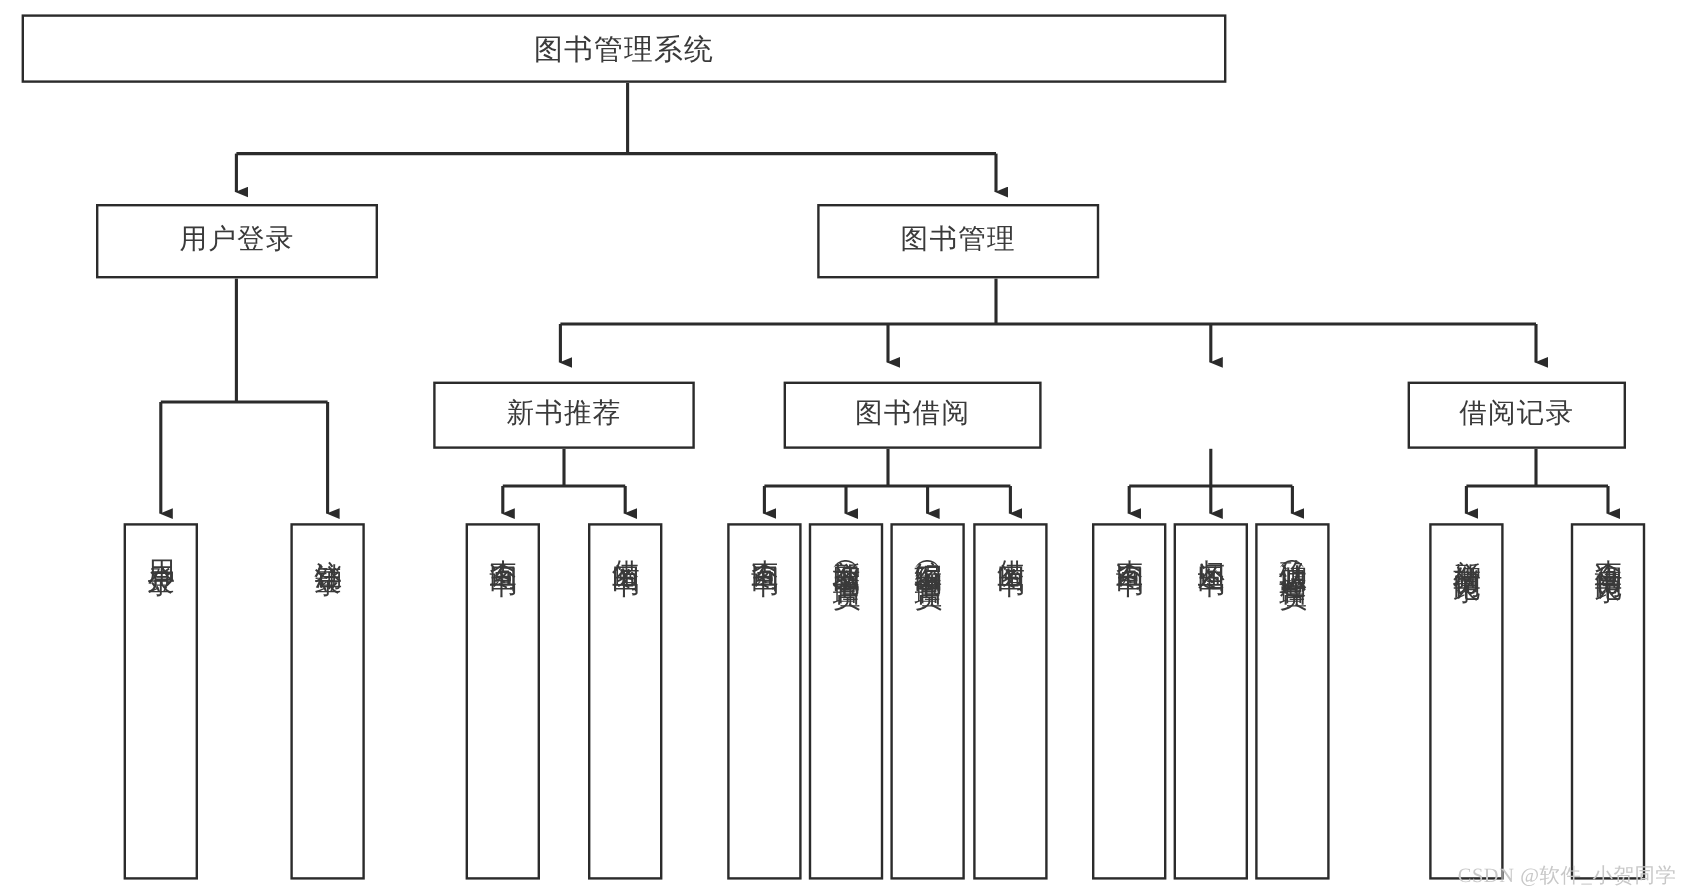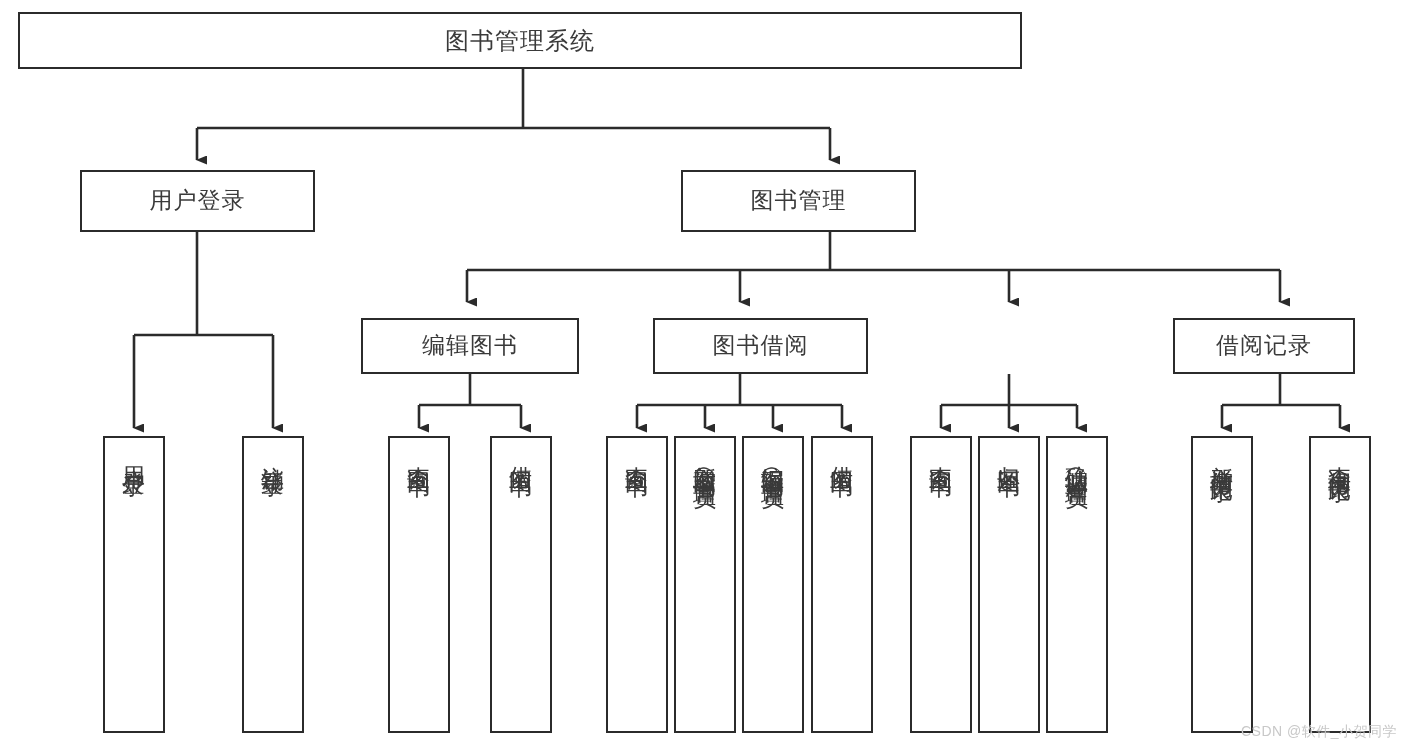--- a/index.html
+++ b/index.html
@@ -56,26 +56,26 @@
     font-size: 23px;
     line-height: 1.22;
     letter-spacing: 3px;
     color: #3a3a3a;
     white-space: nowrap;
   }
   .watermark {
     position: absolute;
     right: 8px;
     bottom: 6px;
-    font-size: 14px;
+    font-size: 17px;
     color: #c8c8c8;
     letter-spacing: 0.5px;
     z-index: 5;
     white-space: nowrap;
-    font-family: Liberation Sans, sans-serif;
+    font-family: Liberation Serif, serif;
     margin-top: 48px;
   }
 </style>
 </head>
 <body>
 
 <div id="canvas">
 
   <svg id="edges" viewBox="0 0 1405 747" xmlns="http://www.w3.org/2000/svg">
     <defs>
@@ -132,21 +132,21 @@
   </div>
 
   <div class="node node-h" style="left:80px; top:170px; width:235px; height:62px;">
     <span>用户登录</span>
   </div>
   <div class="node node-h" style="left:681px; top:170px; width:235px; height:62px;">
     <span>图书管理</span>
   </div>
 
   <div class="node node-h" style="left:361px; top:318px; width:218px; height:56px;">
-    <span>编辑图书</span>
+    <span>新书推荐</span>
   </div>
   <div class="node node-h" style="left:633px; top:318px; width:215px; height:56px;margin-left:20px;">
     <span>图书借阅</span>
   </div>
   <div class="node node-h" style="left:1173px; top:318px; width:182px; height:56px;">
     <span>借阅记录</span>
   </div>
 
   <div class="node node-v" style="left:103px; top:436px; width:62px; height:297px;">
     <span class="vtext">用户登录</span>

